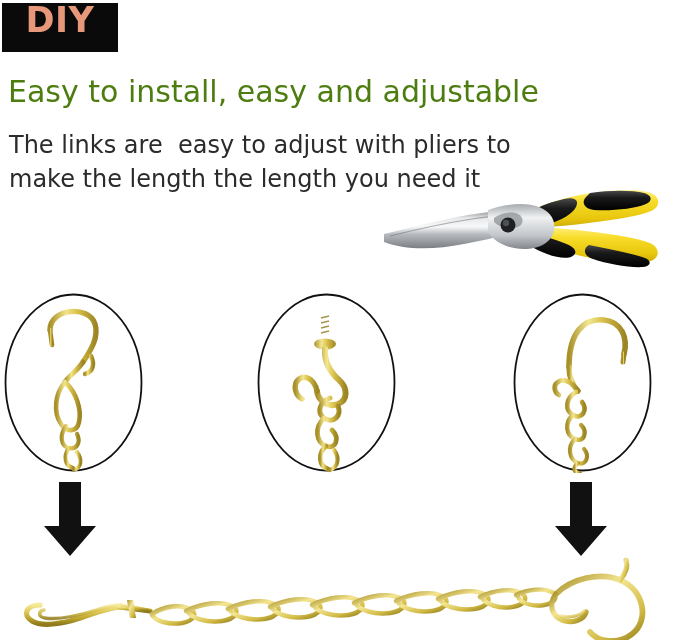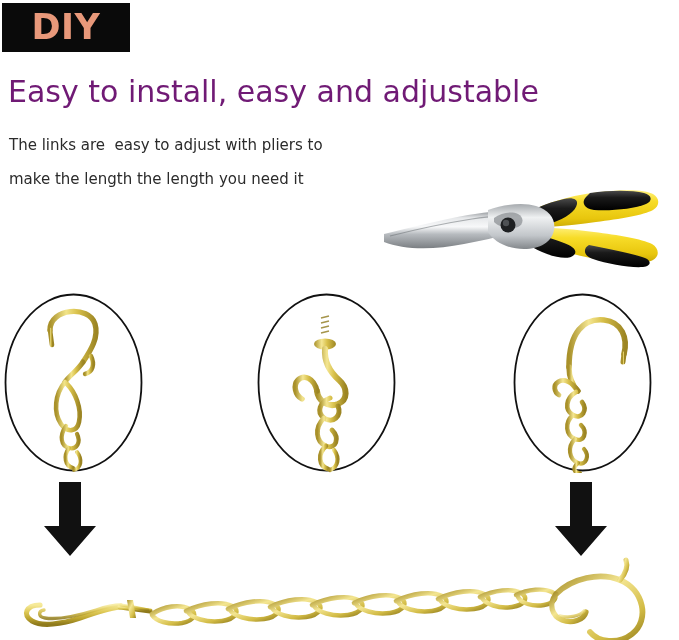--- a/index.html
+++ b/index.html
@@ -17,57 +17,57 @@
     height: 640px;
     background: #ffffff;
     overflow: hidden;
   }
 
   
   #diy-badge {
     position: absolute;
     left: 2px;
     top: 3px;
-    width: 128px;
+    width: 116px;
     height: 49px;
     background: #0a0a0a;
     display: flex;
-    align-items: center;
+    align-items: flex-start;
     justify-content: center;
   }
   #diy-badge .diy-text {
     color: #e8987a;
     font-size: 35px;
     font-weight: bold;
     letter-spacing: 0.5px;
     line-height: 1;
     font-family: "DejaVu Sans", "Liberation Sans", sans-serif;
   }
 
   
   #headline {
     position: absolute;
     left: 8px;
     top: 75px;
     width: 620px;
-    color: #701a75;
+    color: #4d7c0f;
     font-size: 30px;
     font-weight: normal;
     line-height: 1.15;
     white-space: nowrap;
   }
 
   
   #body-copy {
     position: absolute;
     left: 9px;
     top: 128px;
     width: 470px;
     color: #2b2b2b;
-    font-size: 15px;
+    font-size: 24px;
     line-height: 34px;
   }
   #body-copy .line {
     display: block;
     white-space: pre;
   }
 
   
   #pliers {
     position: absolute;

